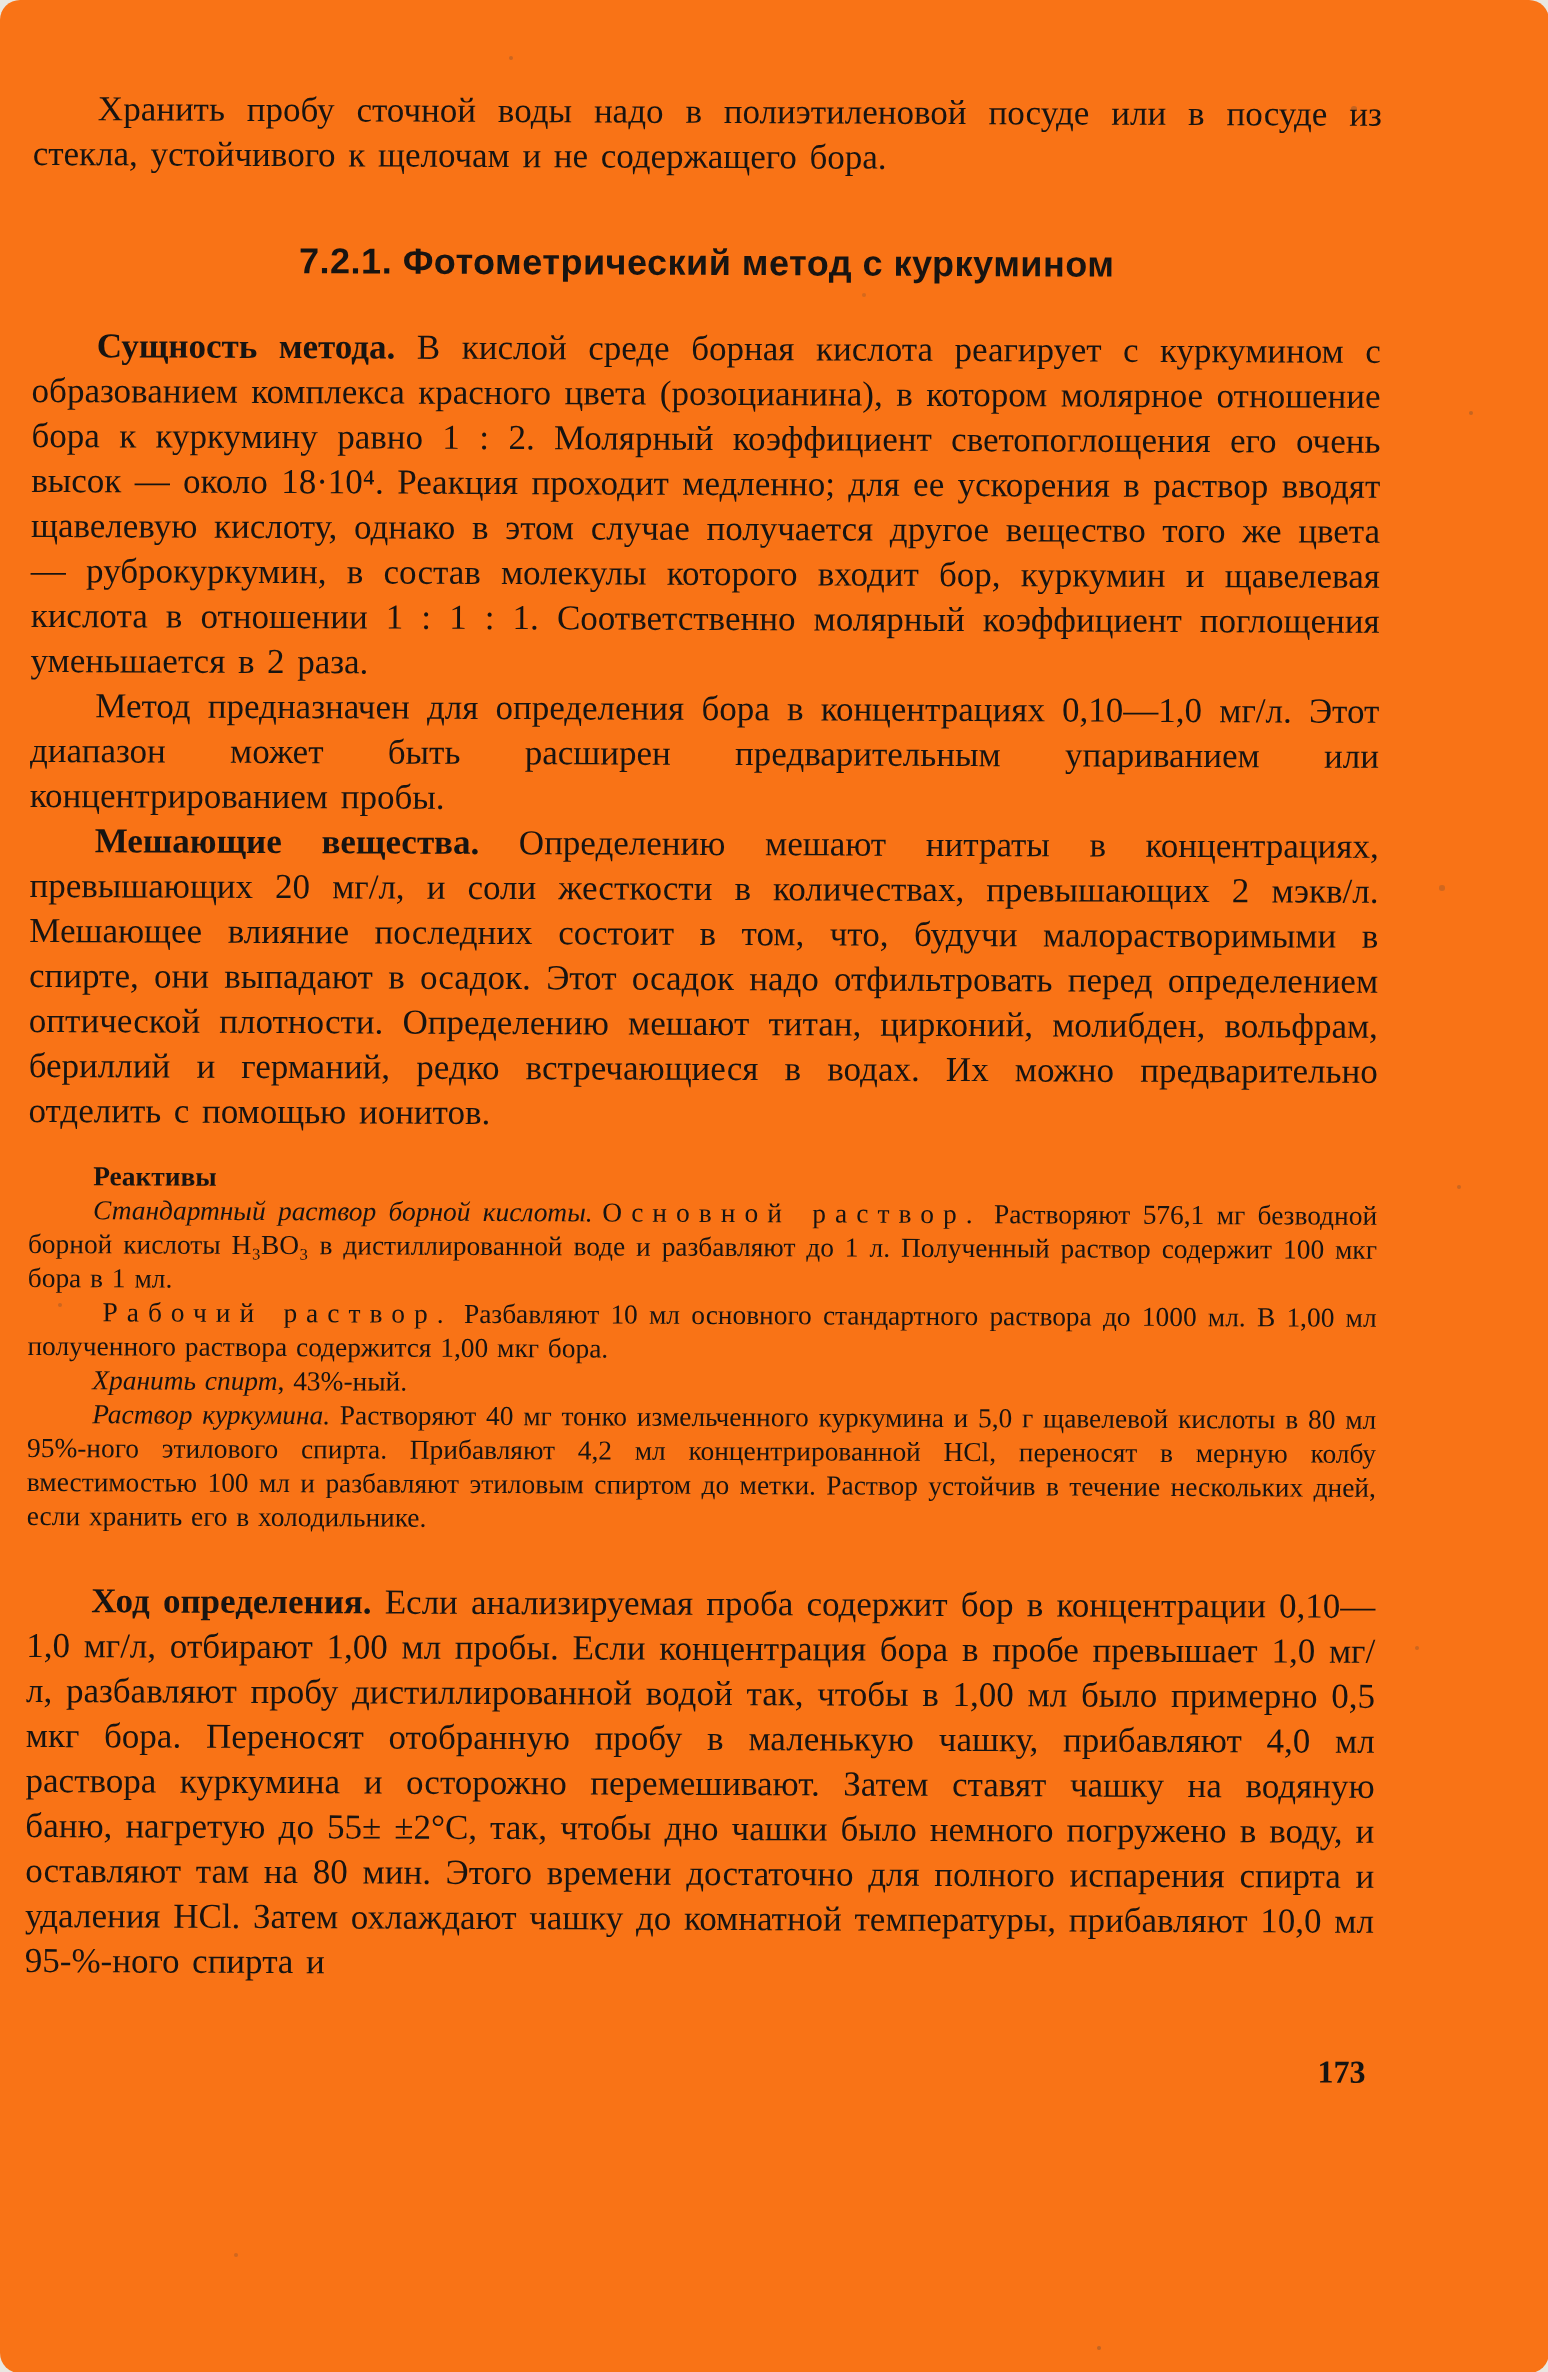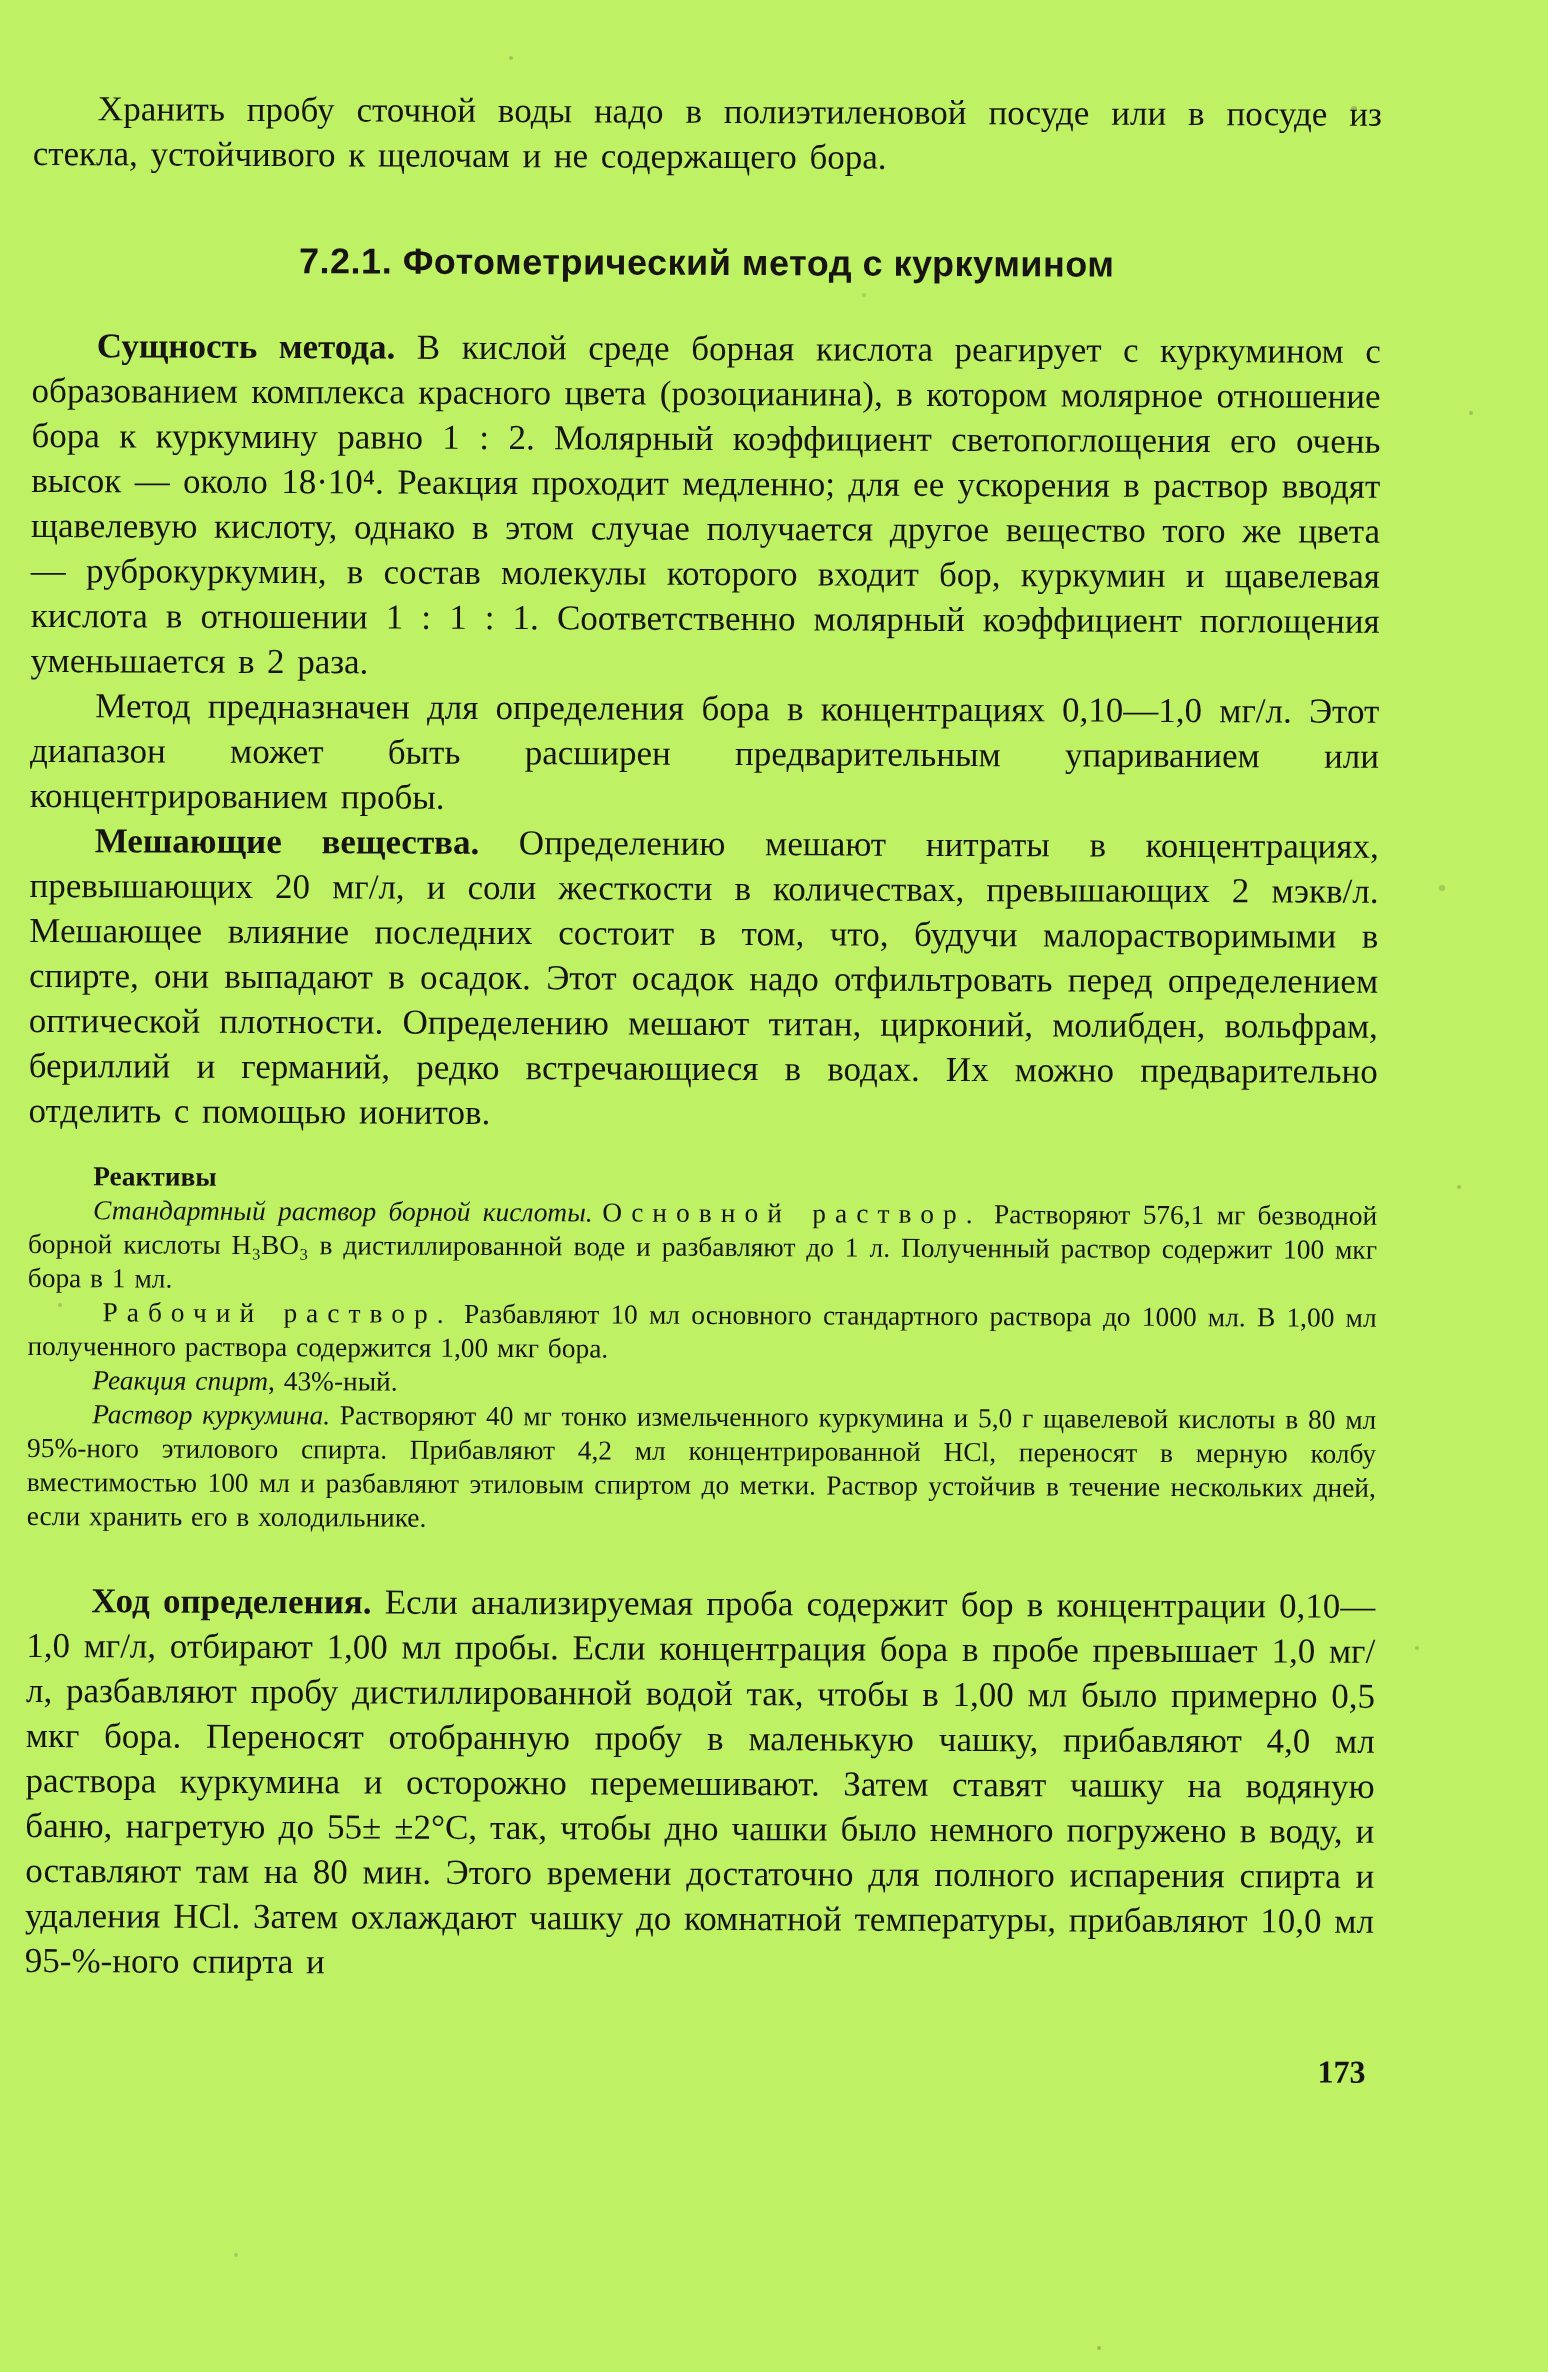--- a/index.html
+++ b/index.html
@@ -4,23 +4,24 @@
 <style>
   * { margin:0; padding:0; box-sizing:border-box; }
   html, body { width:1549px; height:2373px; }
   body {
     background:#e9e7e1;
     font-family:"Liberation Serif", serif;
   }
   .sheet {
     position:relative;
     width:1549px; height:2373px;
-    background:#bef264;
+    background:#f97316;
     color:#181411;
     overflow:hidden;
+    border-radius:20px;
   }
   .content {
     position:absolute;
     left:33px; top:86px;
     width:1349px;
     transform:rotate(0.25deg);
     transform-origin:top left;
   }
   .body-text {
     font-size:35px;
@@ -96,21 +97,21 @@
     <p class="body-text indent">Метод предназначен для определения бора в концентрациях 0,10—1,0 мг/л. Этот диапазон может быть расширен предварительным упариванием или концентрированием пробы.</p>
 
     <p class="body-text indent"><span class="lead">Мешающие вещества.</span><span> Определению мешают нитраты в концентрациях, превышающих 20 мг/л, и соли жесткости в количествах, превышающих 2 мэкв/л. Мешающее влияние последних состоит в том, что, будучи малорастворимыми в спирте, они выпадают в осадок. Этот осадок надо отфильтровать перед определением оптической плотности. Определению мешают титан, цирконий, молибден, вольфрам, бериллий и германий, редко встречающиеся в водах. Их можно предварительно отделить с помощью ионитов.</span></p>
 
     <h3 class="reagents-heading">Реактивы</h3>
 
     <p class="small-text indent"><span class="ital">Стандартный раствор борной кислоты.</span><span class="spaced">Основной раствор.</span><span> Растворяют 576,1 мг безводной борной кислоты H₃BO₃ в дистиллированной воде и разбавляют до 1 л. Полученный раствор содержит 100 мкг бора в 1 мл.</span></p>
 
     <p class="small-text indent"><span class="spaced">Рабочий раствор.</span><span> Разбавляют 10 мл основного стандартного раствора до 1000 мл. В 1,00 мл полученного раствора содержится 1,00 мкг бора.</span></p>
 
-    <p class="small-text indent"><span class="ital">Реакция спирт</span><span>, 43%-ный.</span></p>
+    <p class="small-text indent"><span class="ital">Хранить спирт</span><span>, 43%-ный.</span></p>
 
     <p class="small-text indent"><span class="ital">Раствор куркумина.</span><span> Растворяют 40 мг тонко измельченного куркумина и 5,0 г щавелевой кислоты в 80 мл 95%-ного этилового спирта. Прибавляют 4,2 мл концентрированной HCl, переносят в мерную колбу вместимостью 100 мл и разбавляют этиловым спиртом до метки. Раствор устойчив в течение нескольких дней, если хранить его в холодильнике.</span></p>
 
     <p class="body-text indent proc-para"><span class="lead">Ход определения.</span><span> Если анализируемая проба содержит бор в концентрации 0,10—1,0 мг/л, отбирают 1,00 мл пробы. Если концентрация бора в пробе превышает 1,0 мг/л, разбавляют пробу дистиллированной водой так, чтобы в 1,00 мл было примерно 0,5 мкг бора. Переносят отобранную пробу в маленькую чашку, прибавляют 4,0 мл раствора куркумина и осторожно перемешивают. Затем ставят чашку на водяную баню, нагретую до 55± ±2°С, так, чтобы дно чашки было немного погружено в воду, и оставляют там на 80 мин. Этого времени достаточно для полного испарения спирта и удаления HCl. Затем охлаждают чашку до комнатной температуры, прибавляют 10,0 мл 95-%-ного спирта и</span></p>
 
     <div class="pagenum">173</div>
 
   </div>
 </div>
 

